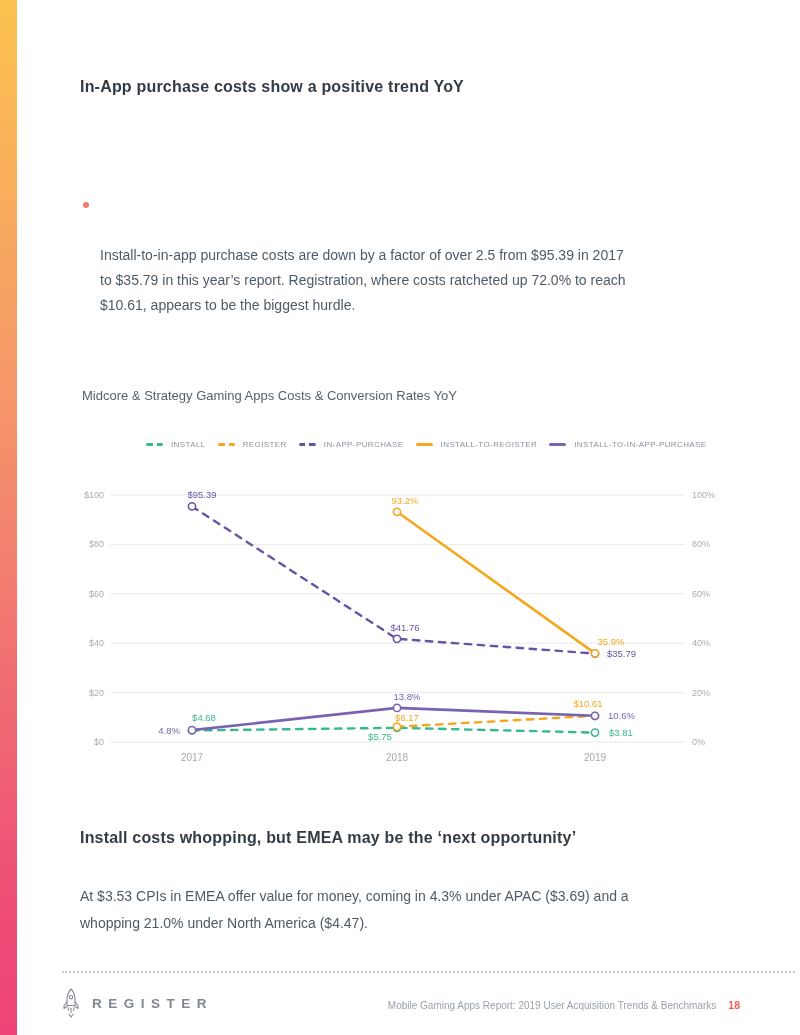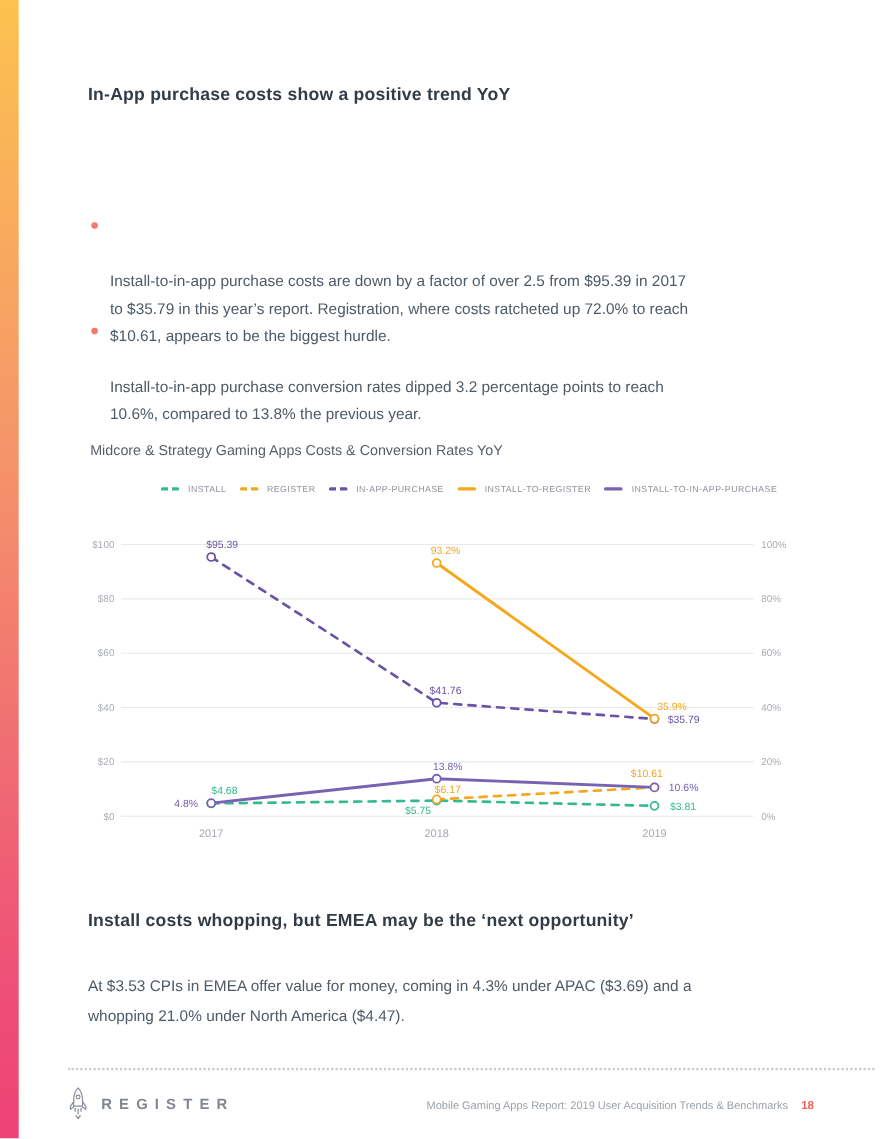--- a/index.html
+++ b/index.html
@@ -8,21 +8,21 @@
   .side-gradient{position:absolute;left:0;top:0;width:17px;height:1035px;
     background:linear-gradient(180deg,#fcc24f 0%,#f7a263 28%,#f48d6c 45%,#f06a73 68%,#ee4d77 88%,#ed4376 100%);}
   .h1{position:absolute;left:80px;font-size:16px;font-weight:bold;color:#333b44;letter-spacing:.2px;white-space:nowrap;text-align:right;}
   #heading1{top:78px;}
   #heading2{top:829px;}
   .bullet{position:absolute;left:100px;width:630px;font-size:14px;line-height:25px;color:#4e5a65;white-space:pre-line;}
   .bullet .dot{position:absolute;left:-17px;top:9px;width:6px;height:6px;border-radius:50%;background:#f4796b;}
   #bullet1{top:121px;}
   #bullet2{top:193px;}
   #bullet3{top:289px;}
-  .chart-title{position:absolute;left:82px;top:402px;font-size:13px;color:#565f69;}
+  .chart-title{position:absolute;left:82px;top:388px;font-size:13px;color:#565f69;}
   .legend{position:absolute;left:146px;top:440px;display:flex;align-items:center;gap:12px;white-space:nowrap;}
   .lg-item{display:flex;align-items:center;gap:8px;}
   .lg-swatch{width:17px;height:3px;border-radius:1.5px;display:inline-block;}
   .lg-label{font-size:8px;letter-spacing:.4px;color:#8d939b;}
   #chart{position:absolute;left:80px;top:480px;}
   #chart text{font-family:"Liberation Sans",sans-serif;}
   #chart .tick{font-size:9px;fill:#a8adb4;}
   #chart .year{font-size:10px;fill:#a4a9b0;}
   #chart .dlabel{font-size:9.5px;}
   .para{position:absolute;left:80px;top:869px;width:650px;font-size:14px;line-height:27px;color:#4e5a65;white-space:pre-line;}
@@ -38,25 +38,20 @@
 <div class="page">
   <div class="side-gradient"></div>
 
   <div class="h1" id="heading1">In-App purchase costs show a positive trend YoY</div>
 
   <div class="bullet" id="bullet2">
     <span class="dot"></span>
     <span>Install-to-in-app purchase costs are down by a factor of over 2.5 from $95.39 in 2017
 to $35.79 in this year’s report. Registration, where costs ratcheted up 72.0% to reach
 $10.61, appears to be the biggest hurdle.</span>
-  </div>
-  <div class="bullet" id="bullet3">
-    <span class="dot"></span>
-    <span>Install-to-in-app purchase conversion rates dipped 3.2 percentage points to reach
-10.6%, compared to 13.8% the previous year.</span>
   </div>
 
   <div class="chart-title">Midcore &amp; Strategy Gaming Apps Costs &amp; Conversion Rates YoY</div>
   <div class="legend" id="legend">
       <span class="lg-item">
         <span class="lg-swatch" style="background: repeating-linear-gradient(90deg, rgb(54, 184, 147) 0px, rgb(54, 184, 147) 6.5px, transparent 6.5px, transparent 10.5px);"></span>
         <span class="lg-label">INSTALL</span>
       </span>
       <span class="lg-item">
         <span class="lg-swatch" style="background: repeating-linear-gradient(90deg, rgb(242, 167, 28) 0px, rgb(242, 167, 28) 6.5px, transparent 6.5px, transparent 10.5px);"></span>

